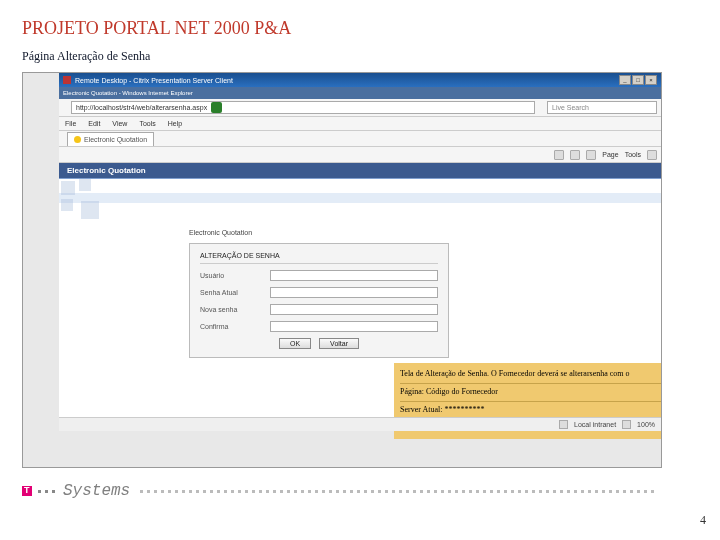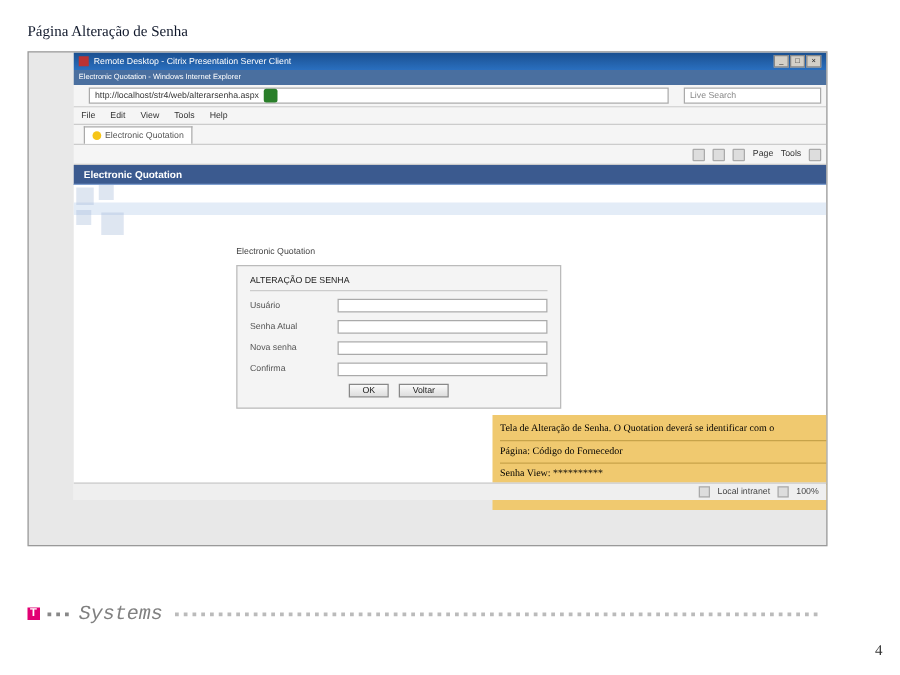--- a/index.html
+++ b/index.html
@@ -48,20 +48,21 @@
   .dots span { width:3px; height:3px; background:#888; display:block;}
   .systxt { font-size:16px; color:#808080; font-style: italic; font-weight: normal; letter-spacing:0px; font-family: Liberation Mono, monospace; }
   .trail { flex:0 0 auto; display:flex; gap:4px; margin-left: 6px;}
   .trail span { width:3px; height:3px; background:#bbb; display:block;}
   .pagenum { position:absolute; right:14px; bottom:12px; font-size:12px; color:#333; font-family:"Times New Roman",serif;}
 </style>
 </head>
 <body>
 
 <div class="wrap">
+  <div class="title">PROJETO PORTAL NET 2000 P&amp;A</div>
   <div class="subtitle">Página Alteração de Senha</div>
 
   <div class="screenshot">
     <div class="titlebar">
       <div class="icon"></div>
       <span>Remote Desktop - Citrix Presentation Server Client</span>
       <div class="spacer"></div>
       <div class="wctrl">_</div>
       <div class="wctrl">□</div>
       <div class="wctrl">×</div>
@@ -131,23 +132,23 @@
         <div class="row">
           <label>Confirma</label>
           <div class="inp"></div>
         </div>
         <div class="btns">
           <div class="btn">OK</div>
           <div class="btn">Voltar</div>
         </div>
       </div>
       <div class="callout">
-        <div class="cl">Tela de Alteração de Senha. O Quotation deverá se identificar com o</div>
+        <div class="cl">Tela de Alteração de Senha. O Fornecedor deverá se alterarsenha com o</div>
         <div class="cl">Página: Código do Fornecedor</div>
-        <div class="cl">Senha View: **********</div>
+        <div class="cl">Server Atual: **********</div>
         <div class="cl">Nova Senha: **********</div>
 
       </div>
       <div class="statusbar">
         <div class="sicn"></div>
         <span>Local intranet</span>
         <div class="sicn"></div>
         <span>100%</span>
       </div>
     </div>

